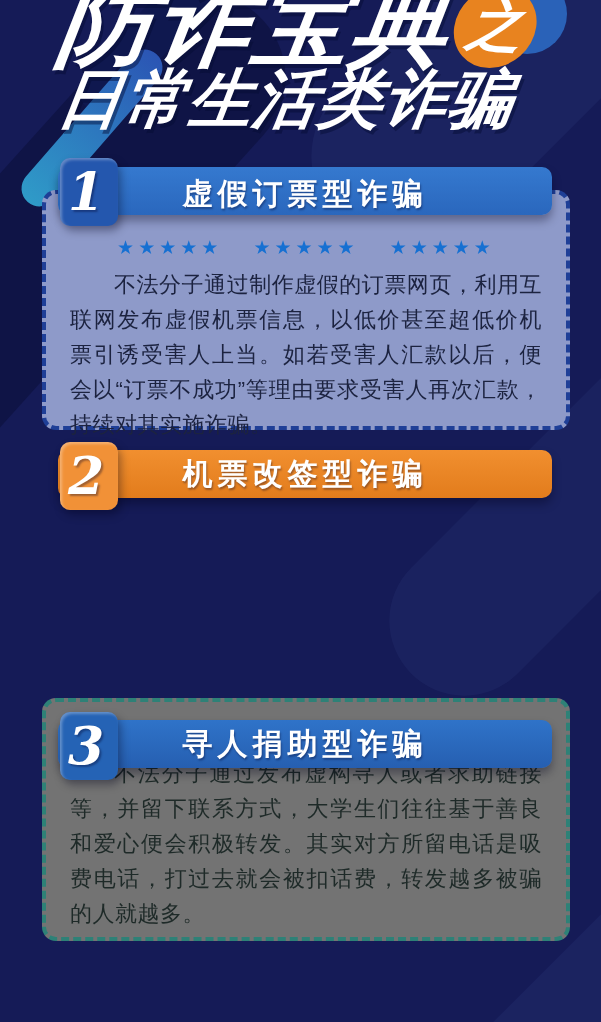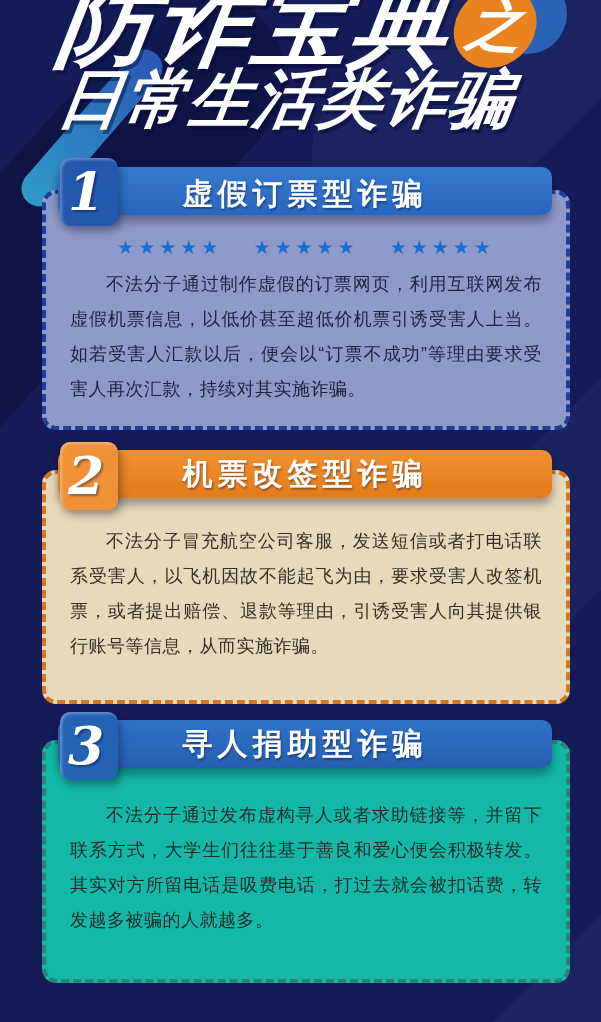--- a/index.html
+++ b/index.html
@@ -50,36 +50,36 @@
     display:flex;align-items:center;justify-content:center;
     box-shadow:3px 5px 8px rgba(0,0,25,0.35), inset 2px 2px 3px rgba(255,255,255,0.3);
   }
   .badge .num{
     font-family:"DejaVu Serif","Liberation Serif",serif;
     font-style:italic;font-weight:bold;font-size:52px;color:#fff;
     text-shadow:2px 2px 2px rgba(0,0,40,0.35);line-height:1;padding-right:6px;
   }
   .body-text{
     margin:0 24px;text-indent:2em;text-align:justify;
-    font-size:18px;line-height:35px;letter-spacing:0.5px;font-weight:500;
+    font-size:22px;line-height:35px;letter-spacing:0.5px;font-weight:500;
   }
   
   .panel1{top:190px;height:232px;background:#8e9ac9;border-color:#1f3f97;}
   .bar1{top:167px;background:linear-gradient(180deg,#3579cf,#2a67bd);align-items:flex-end;}
   .badge1{top:158px;background:#2457ae;}
   .stars-row{margin:42px 40px 0;display:flex;justify-content:space-evenly;}
   .stars{color:#1670d2;font-size:19px;letter-spacing:4px;white-space:nowrap;}
   .panel1 .body-text{margin-top:8px;color:#1c2340;}
   
   .panel2{top:470px;height:226px;background:#e7d9bb;border-color:#d2781e;}
   .bar2{top:450px;background:linear-gradient(180deg,#f18f2f,#e27c1c);text-align:right;}
   .badge2{top:442px;background:#f19137;}
   .panel2 .body-text{margin-top:50px;color:#352f28;}
   
-  .panel3{top:740px;height:235px;background:#14b8a6;border-color:#2e8177;}
+  .panel3{top:698px;height:235px;background:#737373;border-color:#2e8177;}
   .bar3{top:720px;background:linear-gradient(180deg,#2f73c9,#265fb1);text-align:center;}
   .badge3{top:712px;background:#2563b5;}
   .panel3 .body-text{margin-top:54px;color:#1e2a28;}
 </style>
 </head>
 <body>
 
 <div class="poster">
 
   <div class="diag band-light1"></div>
@@ -106,23 +106,20 @@
     </div>
     <p class="body-text">不法分子通过制作虚假的订票网页，利用互联网发布虚假机票信息，以低价甚至超低价机票引诱受害人上当。如若受害人汇款以后，便会以“订票不成功”等理由要求受害人再次汇款，持续对其实施诈骗。</p>
   </div>
   <div class="bar bar1">
     <span class="heading">虚假订票型诈骗</span>
   </div>
   <div class="badge badge1">
     <span class="num">1</span>
   </div>
 
-  <div class="panel panel2">
-    <p class="body-text">不法分子冒充航空公司客服，发送短信或者打电话联系受害人，以飞机因故不能起飞为由，要求受害人改签机票，或者提出赔偿、退款等理由，引诱受害人向其提供银行账号等信息，从而实施诈骗。</p>
-  </div>
   <div class="bar bar2">
     <span class="heading">机票改签型诈骗</span>
   </div>
   <div class="badge badge2">
     <span class="num">2</span>
   </div>
 
   <div class="panel panel3">
     <p class="body-text">不法分子通过发布虚构寻人或者求助链接等，并留下联系方式，大学生们往往基于善良和爱心便会积极转发。其实对方所留电话是吸费电话，打过去就会被扣话费，转发越多被骗的人就越多。</p>
   </div>

